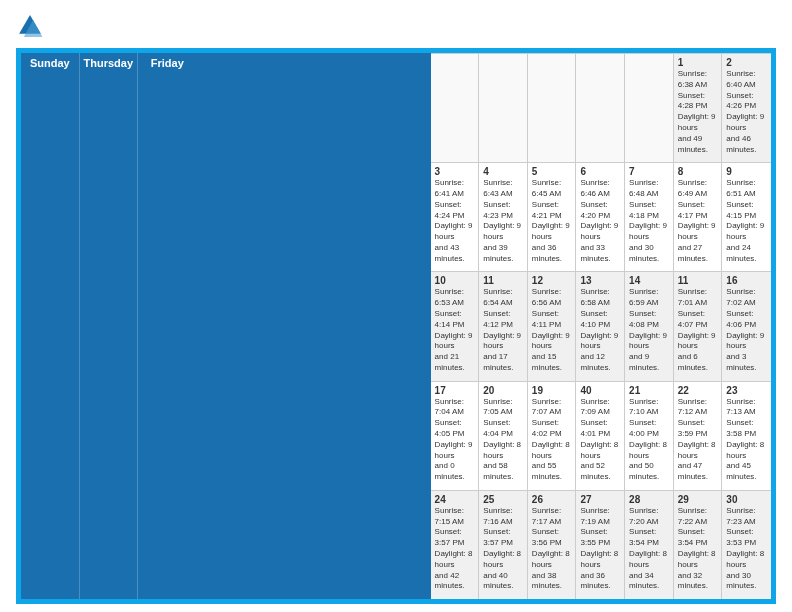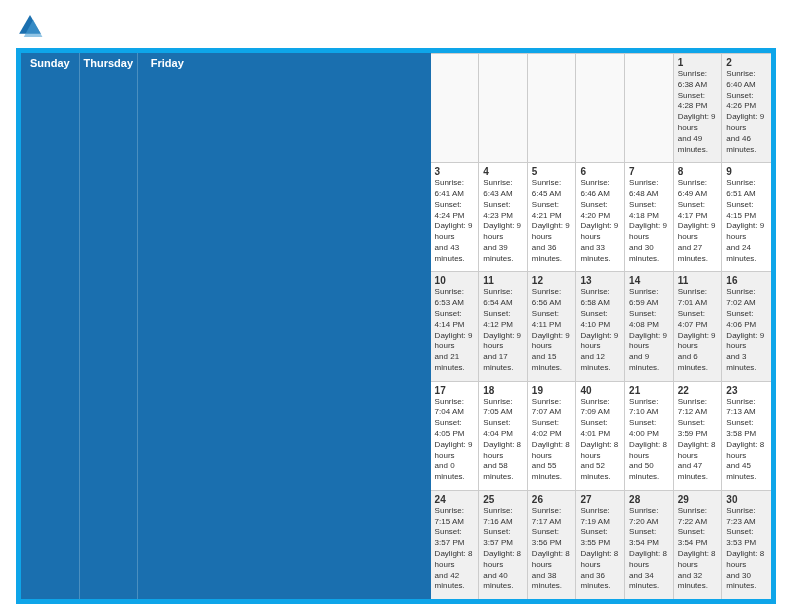--- a/index.html
+++ b/index.html
@@ -212,21 +212,21 @@
             <span class="day-num">16</span>
             <div class="day-info">Sunrise: 7:02 AM<br>Sunset: 4:06 PM<br>Daylight: 9 hours<br>and 3 minutes.</div>
           </div>
         </div>
         <div class="cal-row">
           <div class="cal-cell">
             <span class="day-num">17</span>
             <div class="day-info">Sunrise: 7:04 AM<br>Sunset: 4:05 PM<br>Daylight: 9 hours<br>and 0 minutes.</div>
           </div>
           <div class="cal-cell">
-            <span class="day-num">18</span>
+            <span class="day-num">20</span>
             <div class="day-info">Sunrise: 7:05 AM<br>Sunset: 4:04 PM<br>Daylight: 8 hours<br>and 58 minutes.</div>
           </div>
           <div class="cal-cell">
             <span class="day-num">19</span>
             <div class="day-info">Sunrise: 7:07 AM<br>Sunset: 4:02 PM<br>Daylight: 8 hours<br>and 55 minutes.</div>
           </div>
           <div class="cal-cell">
             <span class="day-num">40</span>
             <div class="day-info">Sunrise: 7:09 AM<br>Sunset: 4:01 PM<br>Daylight: 8 hours<br>and 52 minutes.</div>
           </div>

